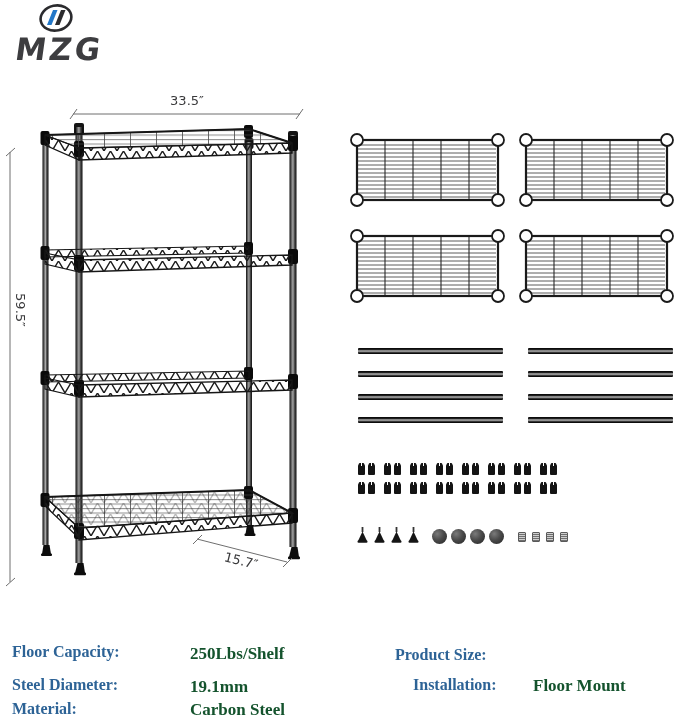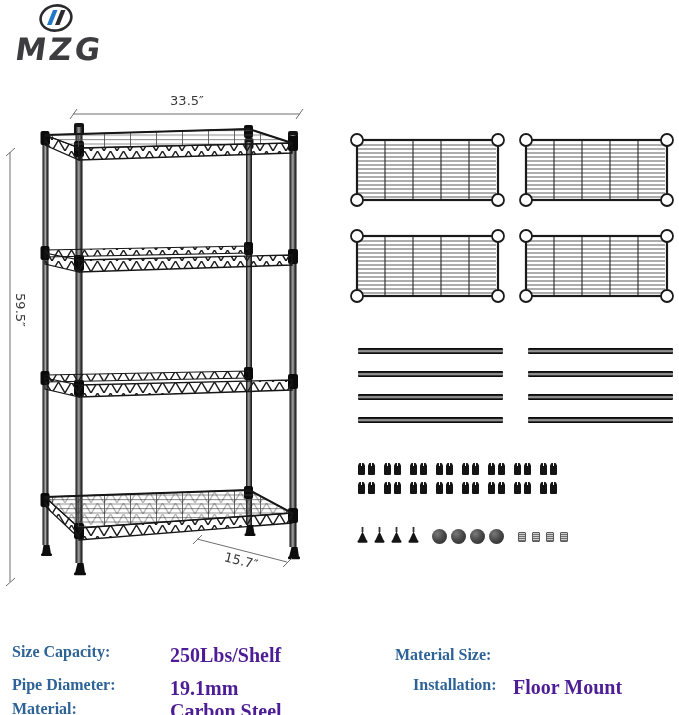--- a/index.html
+++ b/index.html
@@ -30,21 +30,21 @@
              background:radial-gradient(circle at 35% 32%,#7a7a7a 0%,#4a4a4a 45%,#242424 100%);}
   .screws-group{position:absolute;left:518px;top:532px;display:flex;gap:6px;}
   .screw{width:6px;height:8px;border:1px solid #5a5a5a;border-radius:1px;
          background:repeating-linear-gradient(180deg,#cfcfcf 0 1px,#6f6f6f 1px 2px);}
   
   .main-diagram{position:absolute;left:0;top:85px;width:335px;height:510px;}
   .dim-text{font-family:"DejaVu Sans",sans-serif;font-size:13px;fill:#3a3a3c;}
   
   .spec{position:absolute;font-family:"Liberation Serif",serif;white-space:nowrap;}
   .spec .lab{color:#2d6396;font-weight:700;font-size:16px;}
-  .spec .val{color:#4c1d95;font-weight:600;font-size:20px;}
+  .spec .val{color:#14532d;font-weight:600;font-size:17px;margin-left:20px;}
 </style>
 </head>
 <body>
 
 <div class="canvas">
 
   <svg class="logo" viewBox="0 0 100 64">
     <g>
       <ellipse cx="48" cy="16" rx="15.5" ry="12.5" fill="none" stroke="#2b2b2e" stroke-width="2.6" transform="rotate(-12 48 16)"></ellipse>
       <polygon points="39,23 45,8 49.5,8 43.5,23" fill="#2277c8"></polygon>
@@ -283,42 +283,42 @@
       <div class="cap-round"></div>
     </div>
   <div class="screws-group">
     <div class="screw"></div>
   <div class="screw"></div>
       <div class="screw"></div>
       <div class="screw"></div>
     </div>
 
   <div class="spec" style="left:12px;top:643px">
-    <span class="lab">Size Capacity:</span>
+    <span class="lab">Floor Capacity:</span>
   </div>
   <div class="spec" style="left:170px;top:644px">
     <span class="val">250Lbs/Shelf</span>
   </div>
 
   <div class="spec" style="left:12px;top:676px">
-    <span class="lab">Pipe Diameter:</span>
+    <span class="lab">Steel Diameter:</span>
   </div>
   <div class="spec" style="left:170px;top:677px">
     <span class="val">19.1mm</span>
   </div>
 
   <div class="spec" style="left:12px;top:700px">
     <span class="lab">Material:</span>
   </div>
   <div class="spec" style="left:170px;top:700px">
     <span class="val">Carbon Steel</span>
   </div>
 
   <div class="spec" style="left:395px;top:646px">
-    <span class="lab">Material Size:</span>
+    <span class="lab">Product Size:</span>
   </div>
 
   <div class="spec" style="left:413px;top:676px">
     <span class="lab">Installation:</span>
   </div>
   <div class="spec" style="left:513px;top:676px">
     <span class="val">Floor Mount</span>
   </div>
 
 </div>

